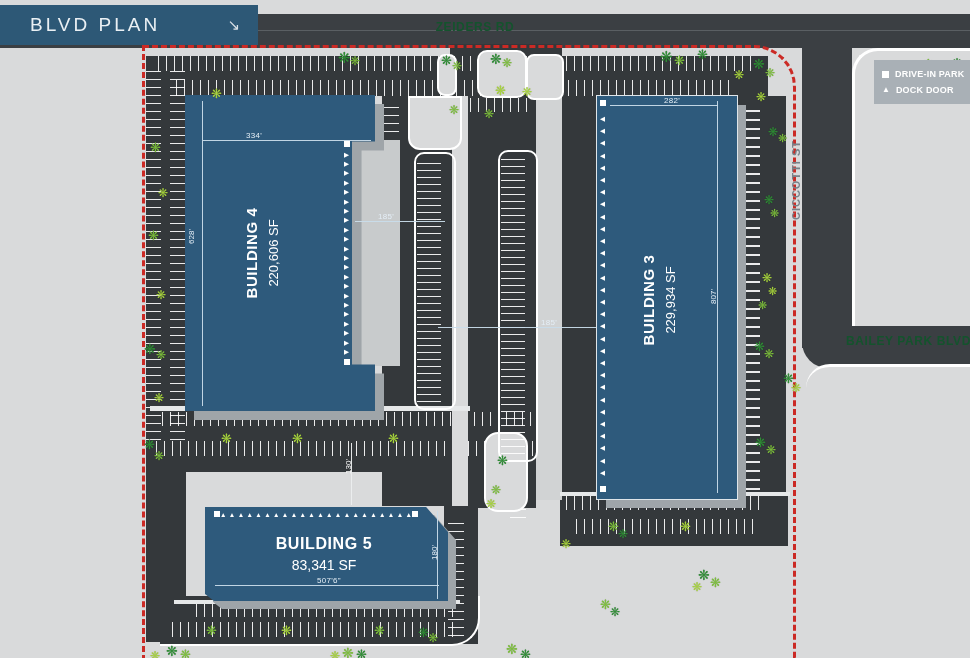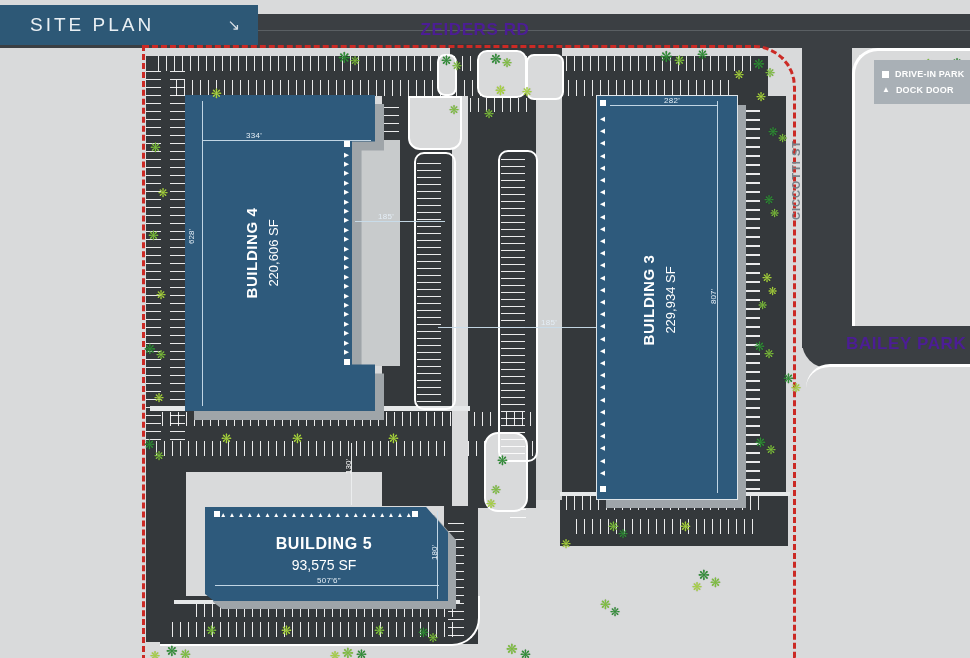--- a/index.html
+++ b/index.html
@@ -23,21 +23,21 @@
   .vlab{position:absolute;font-size:8px;color:#e4eef6;transform:rotate(-90deg);white-space:nowrap;}
   .title{position:absolute;color:#fff;text-align:center;line-height:1.3;}
   .rotT{transform:translate(-50%,-50%) rotate(-90deg);white-space:nowrap;}
   .t-nm{font-weight:bold;font-size:15px;letter-spacing:.6px;}
   .t-ar{font-size:13px;}
   .doors-v{position:absolute;display:flex;flex-direction:column;justify-content:space-between;align-items:center;}
   .doors-h{position:absolute;display:flex;flex-direction:row;justify-content:space-between;align-items:center;}
   .sq{width:6px;height:6px;background:#fff;flex:none;}
   .tri-v{color:#fff;font-size:6.5px;width:9px;word-break:break-all;text-align:center;}
   .tri-h{color:#fff;font-size:6.5px;letter-spacing:2.4px;white-space:nowrap;overflow:hidden;flex:1;text-align:center;}
-  .roadlab{position:absolute;color:#4c1d95;font-weight:bold;font-size:17px;letter-spacing:.6px;white-space:nowrap;}
+  .roadlab{position:absolute;color:#14532d;font-weight:bold;font-size:12px;letter-spacing:.6px;white-space:nowrap;}
   .tree{position:absolute;line-height:1;text-shadow:0 0 1px rgba(0,0,0,.25);}
   #legend{position:absolute;left:874px;top:60px;width:96px;background:#a9b0b6;padding:6px 0 6px 8px;}
   .leg-row{display:flex;align-items:center;gap:6px;height:16px;}
   .leg-lab{font-size:9px;font-weight:bold;color:#fff;letter-spacing:.2px;}
   .leg-tri{color:#fff;font-size:8px;line-height:8px;}
   #hdr{position:absolute;left:0;top:5px;width:258px;height:40px;background:#2d5876;}
   #hdr .ttl{position:absolute;left:30px;top:0;line-height:40px;font-size:19px;letter-spacing:3px;color:#eaf0f4;}
   #hdr .arr{position:absolute;right:18px;top:0;line-height:40px;font-size:15px;color:#d7dfe6;cursor:pointer;}
 </style>
 </head>
@@ -142,21 +142,21 @@
 
   <div class="bshadow" style="left:213px;top:515px;width:243px;height:94px;clip-path:polygon(0 0,91% 0,100% 26.6%,100% 100%,3.7% 100%,0 92.5%);"></div>
   <div class="bldg" style="left:205px;top:507px;width:243px;height:94px;clip-path:polygon(0 0,91% 0,100% 26.6%,100% 100%,3.7% 100%,0 92.5%);"></div>
   <div class="doors-h" style="left:214px;top:510px;width:204px;height:8px;">
     <span class="sq"></span>
     <span class="tri-h">▲▲▲▲▲▲▲▲▲▲▲▲▲▲▲▲▲▲▲▲▲▲▲▲▲▲▲</span>
     <span class="sq"></span>
   </div>
   <div class="title" style="left:206px;top:534px;width:236px;">
     <span class="t-nm" style="font-size:16px;">BUILDING 5</span><br>
-    <span class="t-ar" style="font-size:14px;">93,575 SF</span>
+    <span class="t-ar" style="font-size:14px;">83,341 SF</span>
   </div>
   <div class="dimline" style="left:215px;top:585px;width:224px;height:1px;"></div>
   <div class="dimlab" style="left:317px;top:576px;">507'6"</div>
   <div class="dimline" style="left:437px;top:511px;width:1px;height:88px;"></div>
   <div class="vlab" style="left:427px;top:548px;">180'</div>
   <div class="dimline" style="left:351px;top:443px;width:1px;height:62px;background:#eceeef;"></div>
   <div class="vlab" style="left:341px;top:462px;color:#fdfdfd;">130'</div>
 
   <div class="roadlab" style="left:400px;top:20px;width:150px;text-align:center;">ZEIDERS RD</div>
   <div class="roadlab" style="left:796px;top:180px;font-size:11px;color:#78828a;letter-spacing:1px;transform:translate(-50%,-50%) rotate(-90deg);">CICCOTTI ST</div>
@@ -241,17 +241,17 @@
       <span class="sq" style="width:7px;height:7px;"></span>
       <span class="leg-lab">DRIVE-IN PARK</span>
     </div>
     <div class="leg-row">
       <span class="leg-tri">▲</span>
       <span class="leg-lab">DOCK DOOR</span>
     </div>
   </div>
 
   <div id="hdr">
-    <span class="ttl">SITE PLAN</span>
+    <span class="ttl">BLVD PLAN</span>
     <span class="arr">↘</span>
   </div>
 
 </div>
 
 </body></html>

